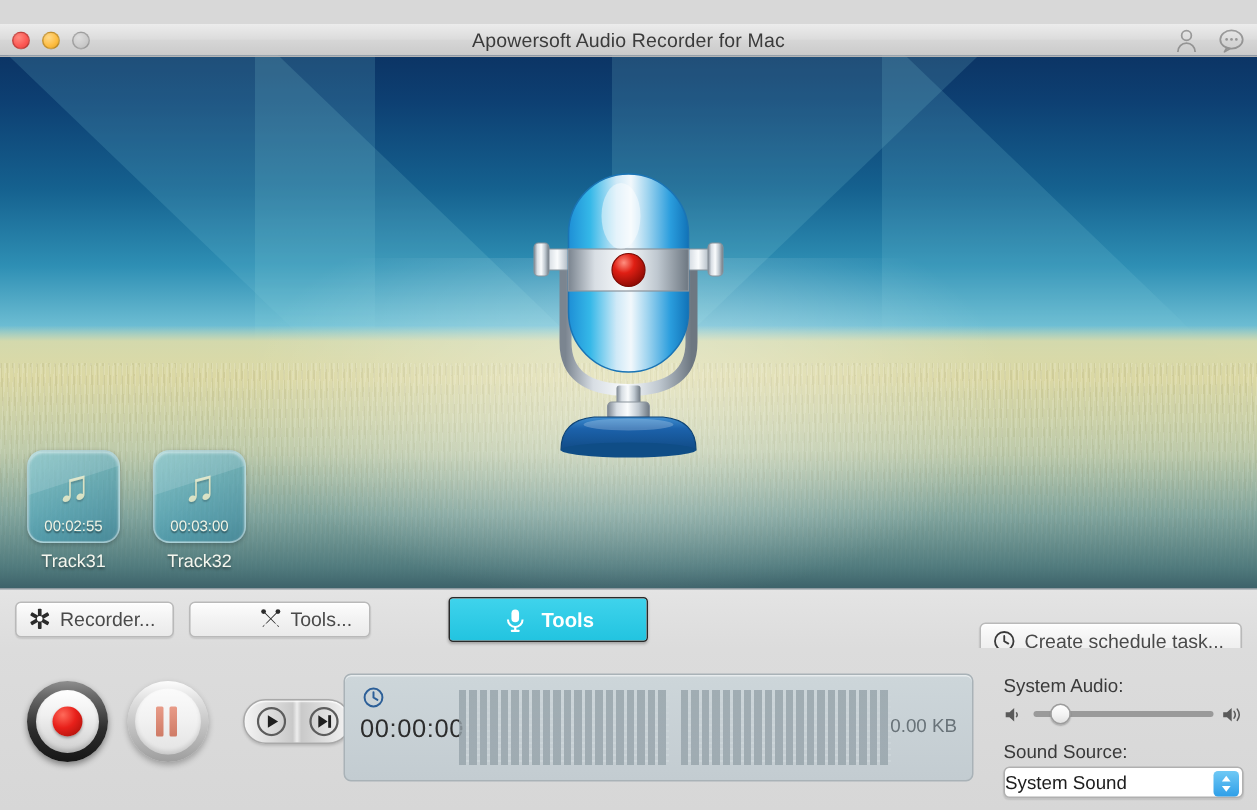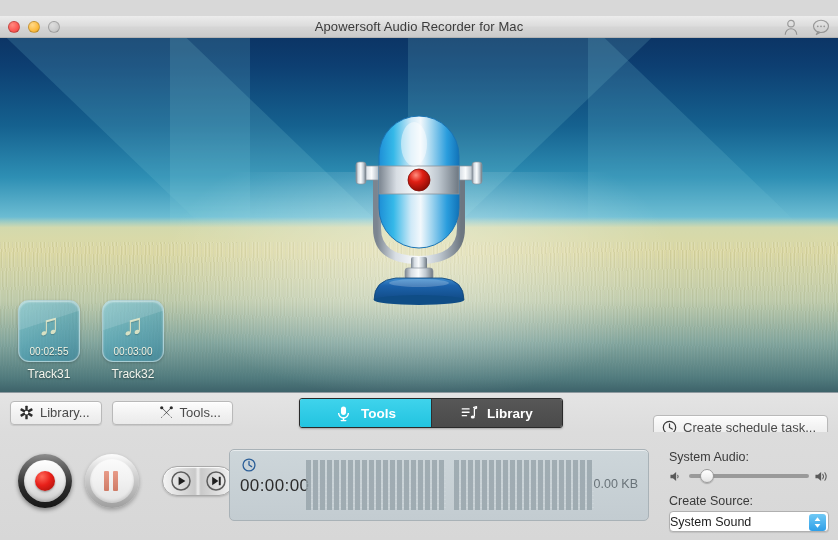--- a/index.html
+++ b/index.html
@@ -447,21 +447,21 @@
 
     <div class="btn-pill" id="settings-btn">
       <svg class="btn-ico" viewBox="0 0 16 16">
         <g fill="#2b2b2b">
           <rect x="6.7" y="0.8" width="2.6" height="14.4" rx="0.6"></rect>
           <rect x="6.7" y="0.8" width="2.6" height="14.4" rx="0.6" transform="rotate(60 8 8)"></rect>
           <rect x="6.7" y="0.8" width="2.6" height="14.4" rx="0.6" transform="rotate(120 8 8)"></rect>
         </g>
         <circle cx="8" cy="8" r="2" fill="#ffffff"></circle>
       </svg>
-      <span>Library...</span>
+      <span>Recorder...</span>
     </div>
 
     <div class="btn-pill" id="tools-btn">
       <svg class="btn-ico" viewBox="0 0 16 16">
         <path d="M2.6 2.2 L11 10.6 L13.4 13.9 L13.9 13.4 L10.6 11 L2.2 2.6 Z" fill="#2b2b2b"></path>
         <path d="M13.4 2.2 L5 10.6 L2.6 13.9 L2.1 13.4 L5.4 11 L13.8 2.6 Z" fill="#2b2b2b"></path>
         <circle cx="2.9" cy="2.9" r="1.7" fill="#2b2b2b"></circle>
         <circle cx="13.1" cy="2.9" r="1.7" fill="#2b2b2b"></circle>
       </svg>
       <span>Tools...</span>
@@ -469,32 +469,20 @@
 
     <div class="segmented">
       <div class="seg seg-on">
         <svg class="seg-ico" viewBox="0 0 16 16">
           <rect x="5.6" y="1.3" width="4.8" height="8" rx="2.4" fill="#ffffff"></rect>
           <path d="M3.4 7.6a4.6 4.6 0 0 0 9.2 0" fill="none" stroke="#ffffff" stroke-width="1.3"></path>
           <rect x="7.3" y="11.6" width="1.4" height="2.6" fill="#ffffff"></rect>
           <rect x="5.2" y="14" width="5.6" height="1.3" rx="0.6" fill="#ffffff"></rect>
         </svg>
         <span>Tools</span>
-      </div>
-      <div class="seg seg-off">
-        <svg class="seg-ico" viewBox="0 0 16 16">
-          <g fill="#ffffff">
-            <rect x="0.6" y="3.0" width="7.6" height="1.3" rx="0.6"></rect>
-            <rect x="0.6" y="6.2" width="7.6" height="1.3" rx="0.6"></rect>
-            <rect x="0.6" y="9.4" width="5.2" height="1.3" rx="0.6"></rect>
-          </g>
-          <path d="M11.4 2.4 L14.6 1.5 V3.0 L12.6 3.6 V10.6" fill="none" stroke="#ffffff" stroke-width="1.2" stroke-linejoin="round"></path>
-          <ellipse cx="11.1" cy="11.3" rx="1.9" ry="1.5" fill="#ffffff"></ellipse>
-        </svg>
-        <span>Library</span>
       </div>
     </div>
 
     <div class="btn-pill" id="schedule-btn">
       <svg class="btn-ico" viewBox="0 0 16 16">
         <circle cx="8" cy="8" r="6.6" fill="none" stroke="#3a3a3a" stroke-width="1.3"></circle>
         <path d="M8 4.2 V8 L10.9 9.7" fill="none" stroke="#3a3a3a" stroke-width="1.3" stroke-linecap="round"></path>
       </svg>
       <span>Create schedule task...</span>
     </div>
@@ -545,21 +533,21 @@
         </svg>
         <div class="slider-track">
           <div class="slider-knob" id="vol-knob" style="left: calc(15% - 7px);"></div>
         </div>
         <svg class="spk" viewBox="0 0 16 14">
           <path d="M1.5 5.2 H4.2 L7.6 2.1 V11.9 L4.2 8.8 H1.5 Z" fill="#5a5a5a"></path>
           <path d="M9.3 4.6 Q11.1 7 9.3 9.4" fill="none" stroke="#5a5a5a" stroke-width="1.1" stroke-linecap="round"></path>
           <path d="M11.6 3.0 Q14.4 7 11.6 11.0" fill="none" stroke="#5a5a5a" stroke-width="1.1" stroke-linecap="round"></path>
         </svg>
       </div>
-      <div class="rp-label">Create Source:</div>
+      <div class="rp-label">Sound Source:</div>
       <div class="select-box">
         <span class="select-val">System Sound</span>
         <span class="select-arrow">
           <svg width="9" height="13" viewBox="0 0 9 13">
             <path d="M4.5 1.2 L7.4 5.0 H1.6 Z" fill="#ffffff"></path>
             <path d="M4.5 11.8 L7.4 8.0 H1.6 Z" fill="#ffffff"></path>
           </svg>
         </span>
       </div>
     </div>

